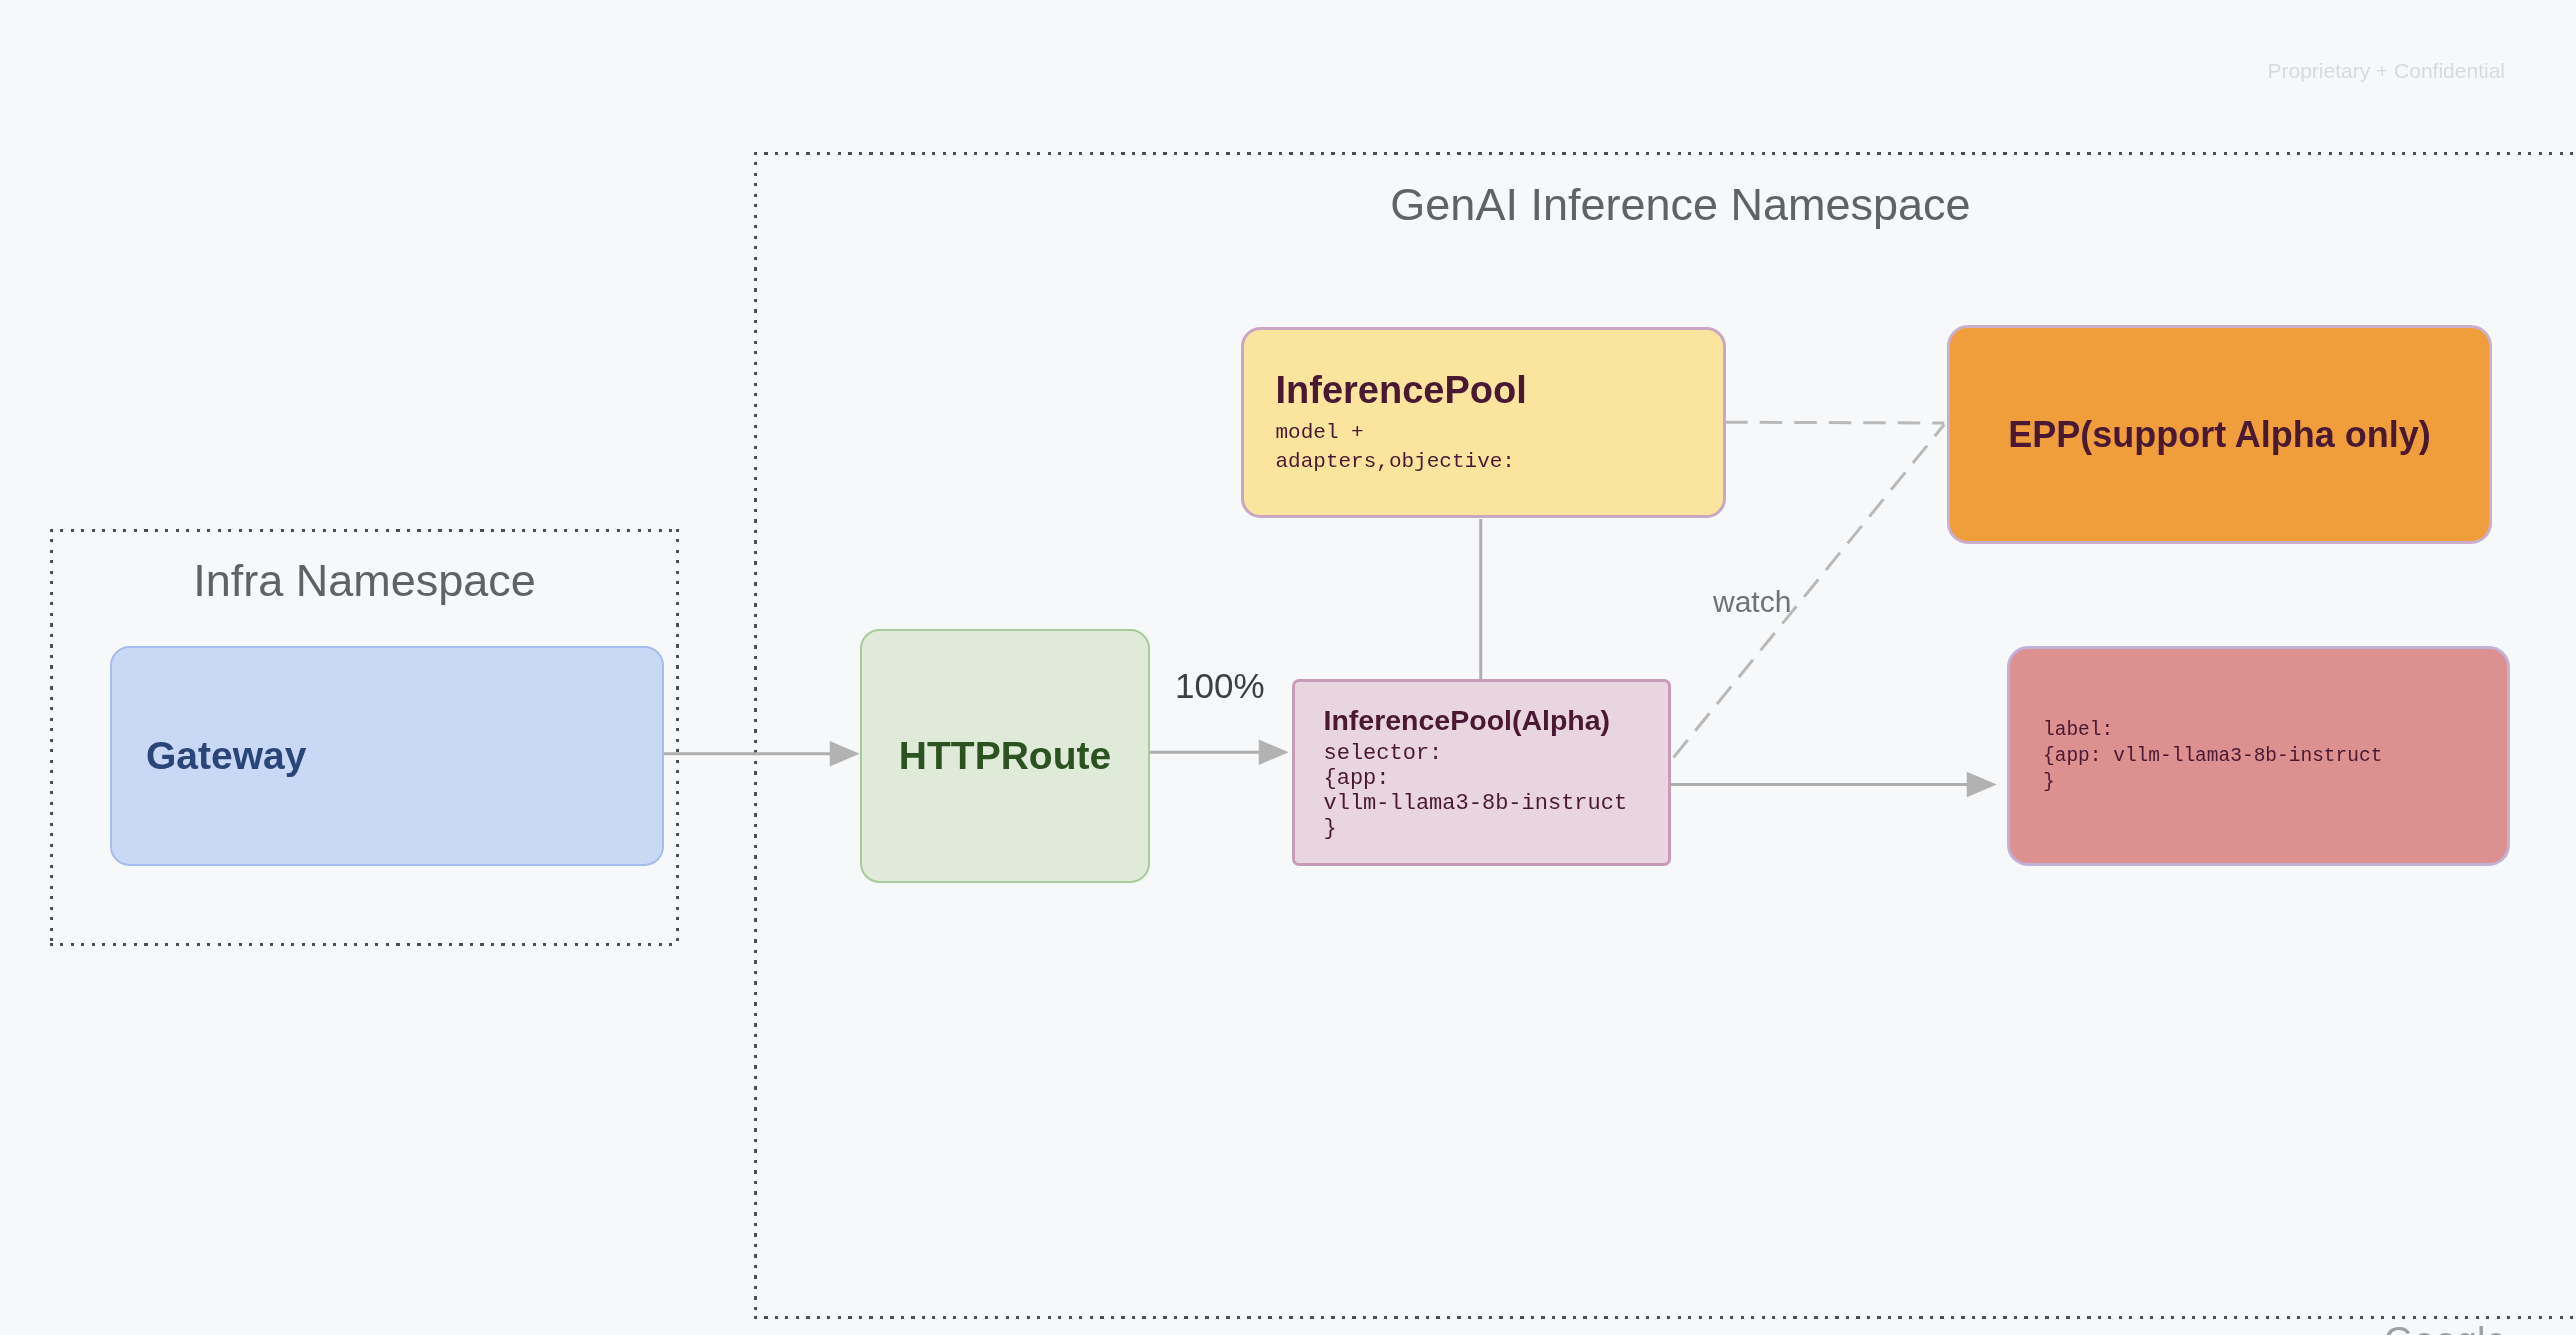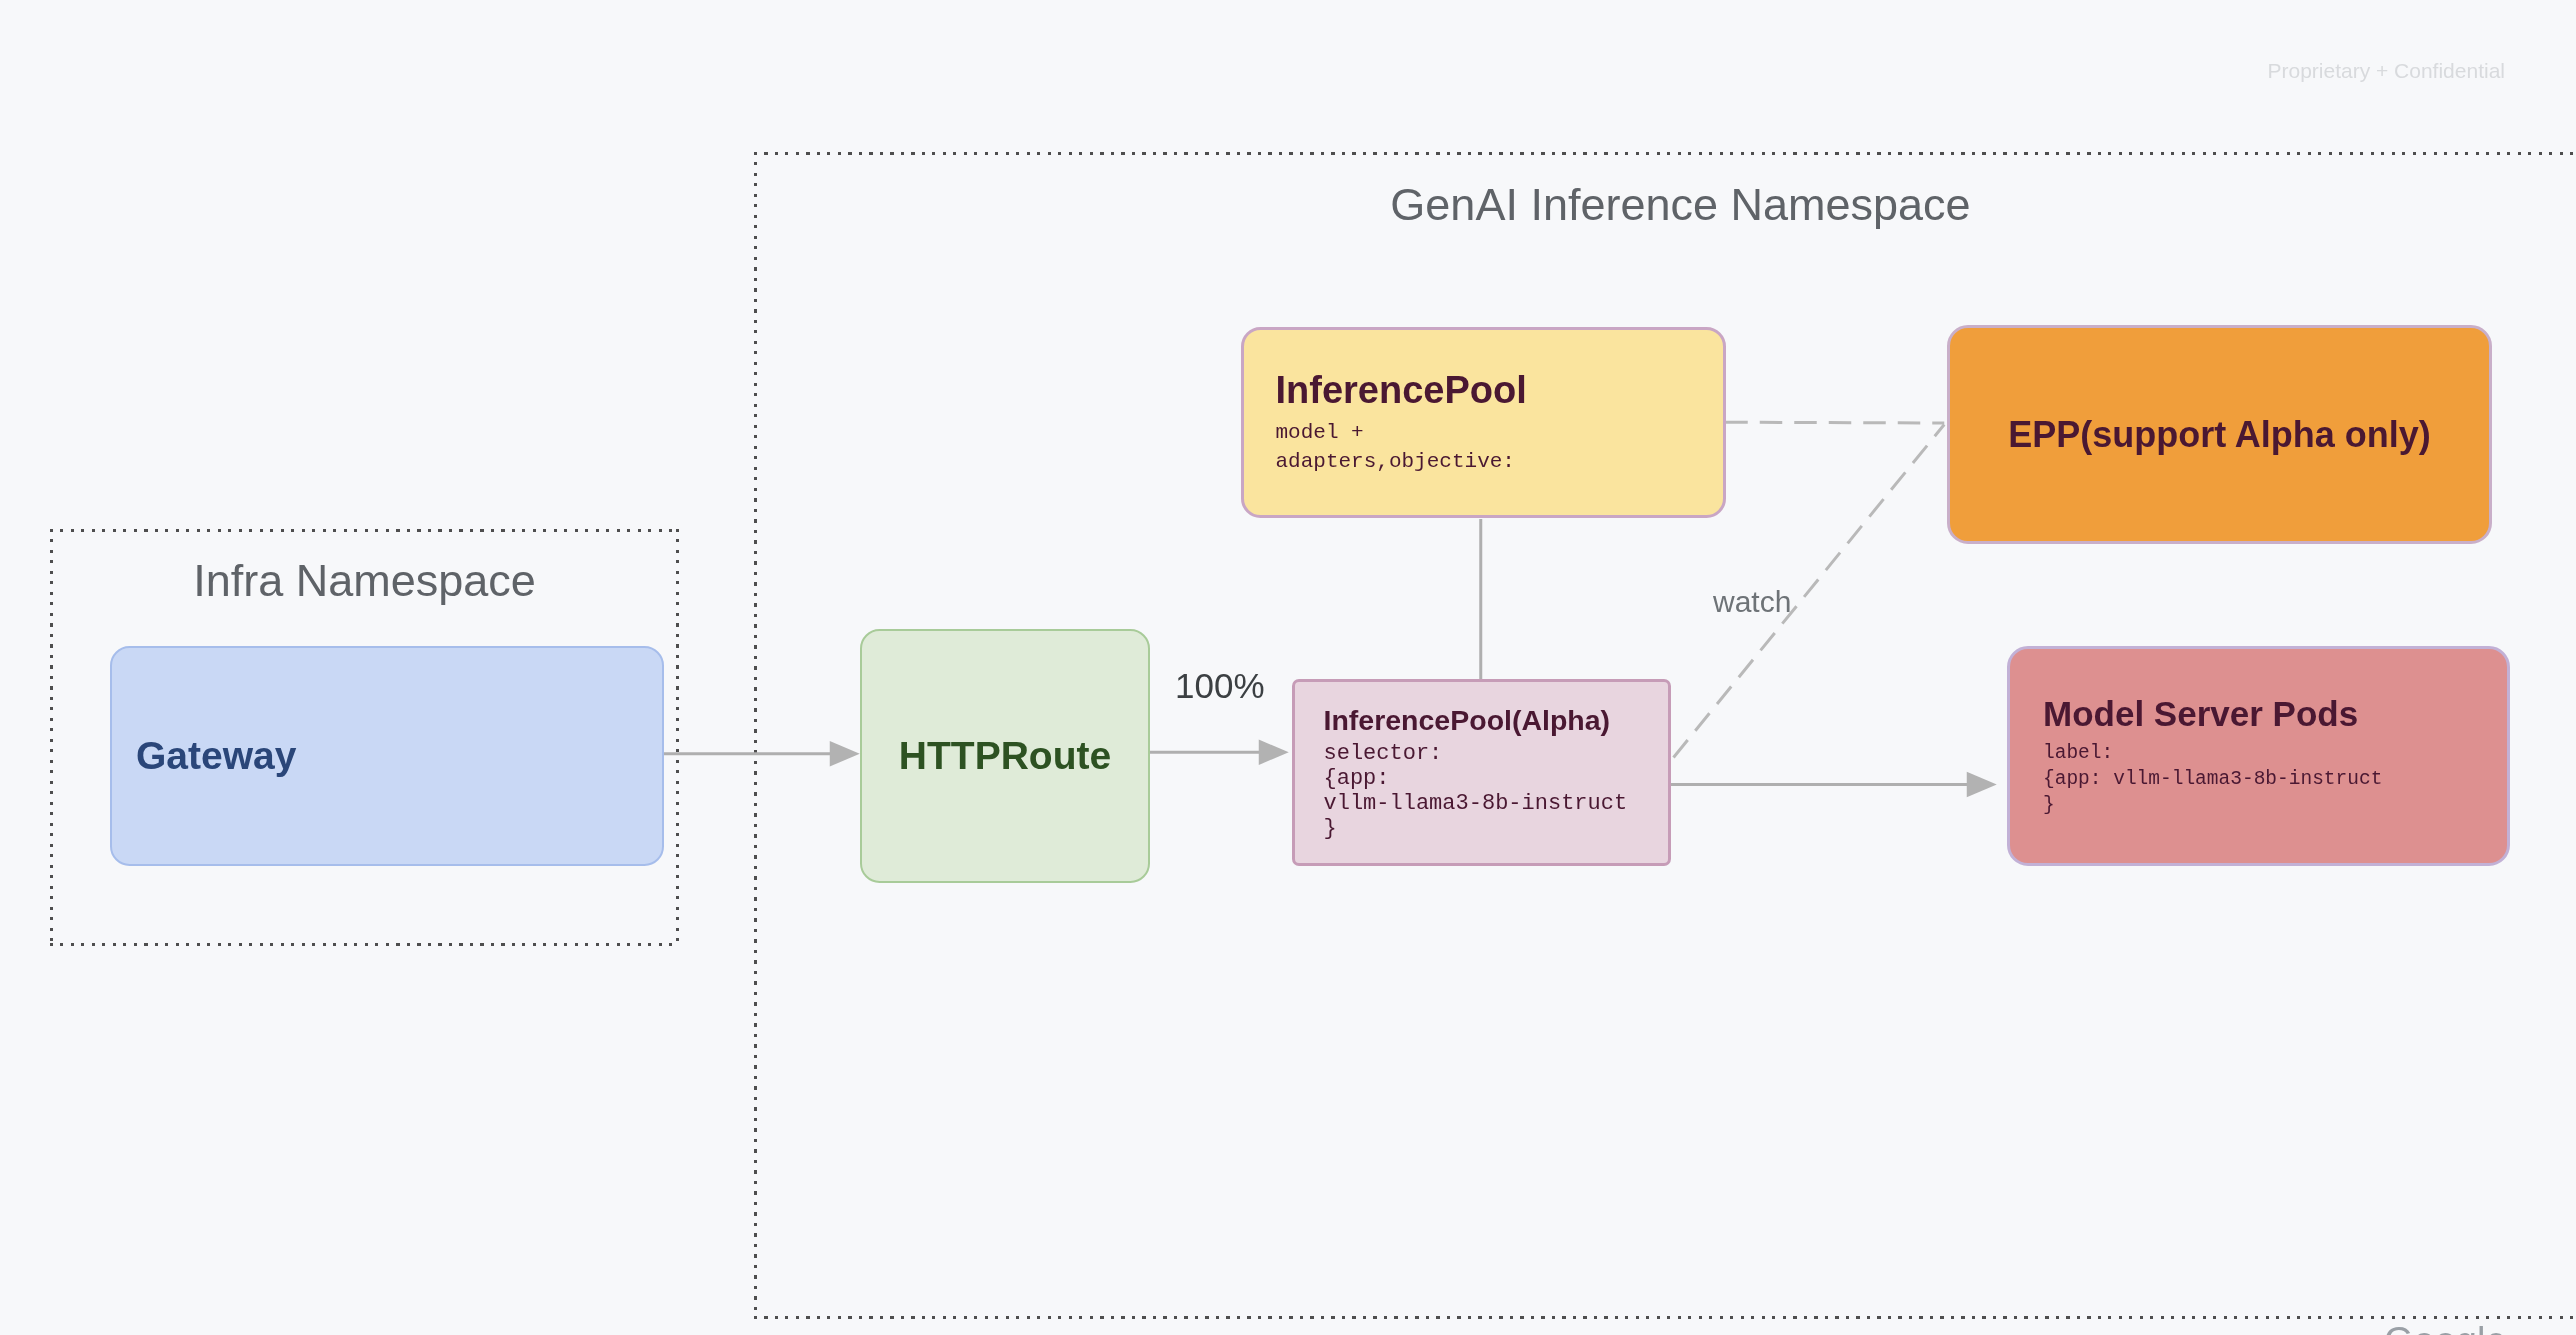--- a/index.html
+++ b/index.html
@@ -50,21 +50,21 @@
     font-family: "Liberation Mono", monospace;
     color: #4A1832;
     font-size: 19.5px;
     line-height: 26px;
     white-space: nowrap;
   }
 
   #gateway {
     left: 110px; top: 646px; width: 554px; height: 220px;
     background: #C9D8F5; border: 2.3px solid #A6BDEB;
-    padding-left: 24px;
+    padding-left: 34px;
   }
   #gateway .title { font-size: 39px; color: #2A4679; }
 
   #httproute {
     left: 860px; top: 629px; width: 290px; height: 254px;
     background: #DFEBD8; border: 2.3px solid #A8CB99;
     align-items: center;
   }
   #httproute .title { font-size: 39px; color: #2D5222; }
 
@@ -190,21 +190,20 @@
     <div class="title">InferencePool(Alpha)</div>
     <div class="code">
       <div>selector:</div>
       <div>{app:</div>
       <div>vllm-llama3-8b-instruct</div>
       <div>}</div>
     </div>
   </div>
 
   <div class="node" id="model-server-pods">
-    <div class="title">Model Server Pods</div>
     <div class="code">
       <div>label:</div>
       <div>{app: vllm-llama3-8b-instruct</div>
       <div>}</div>
     </div>
   </div>
 
   <div id="route-weight-label">100%</div>
   <div id="watch-label">watch</div>
 

